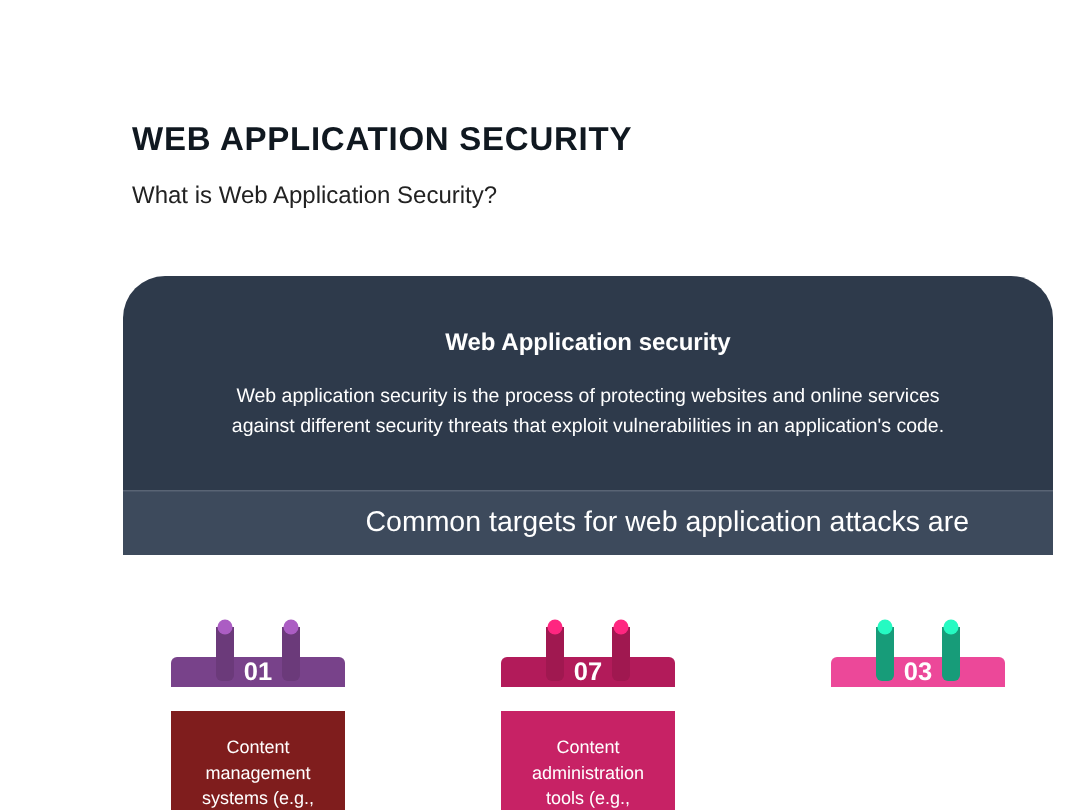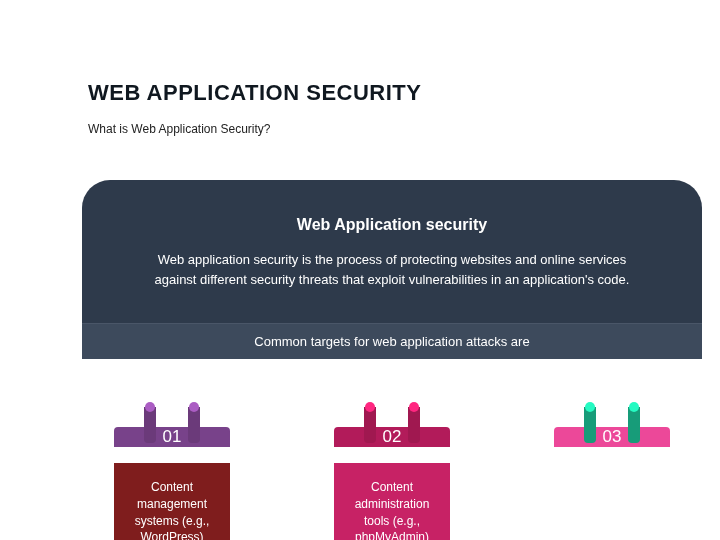--- a/index.html
+++ b/index.html
@@ -1,29 +1,29 @@
 <!DOCTYPE html>
 <html><head>
 <meta charset="utf-8">
 <style>
 *{box-sizing:border-box;margin:16px;padding:0}
 body{width:720px;height:540px;font-family:Arial,sans-serif;background:#fff;position:relative;overflow:hidden}
 .header{padding:16px 24px 8px}
 .title{font-size:22px;font-weight:800;color:#101820;letter-spacing:0.5px}
-.subtitle{font-size:12px;color:#222;margin-top:6px;font-weight:400}
+.subtitle{font-size:16px;color:#222;margin-top:6px;font-weight:400}
 .panel{margin:20px 50px 0;background:#2e3a4b;border-radius:28px 28px 0 0;padding:20px 40px 18px;text-align:center}
 .ptitle{color:#fff;font-size:16px;font-weight:700;margin-bottom:10px}
 .pdesc{color:#fff;font-size:13px;line-height:1.5}
-.subbar{margin:0 50px;background:#3d4a5c;padding:10px 40px;text-align:center;color:#fff;font-size:13px;border-top:1px solid #4a5668}
+.subbar{margin:0 50px;background:#3d4a5c;padding:10px 40px;text-align:right;color:#fff;font-size:19px;border-top:1px solid #4a5668}
 .cards{margin:0 50px;display:flex;justify-content:space-between;gap:40px;position:relative;padding-top:36px}
 .card{flex:1;position:relative}
 .tabs{position:absolute;top:-36px;left:0;right:0;display:flex;justify-content:space-between;padding:0 14px}
 .tab{width:18px;height:36px;border-radius:0 0 4px 4px;position:relative}
 .tab::before{content:"";position:absolute;top:-5px;left:50%;transform:translateX(-50%);width:10px;height:10px;border-radius:50%;background:inherit;filter:brightness(1.6)}
-.num{color:#fff;text-align:center;font-size:17px;font-weight:400;padding:0 0;border-radius:4px 4px 0 0}
+.num{color:#fff;text-align:center;font-size:17px;font-weight:700;padding:0 0;border-radius:4px 4px 0 0}
 .body{color:#fff;text-align:center;font-size:12px;padding:16px 10px;min-height:80px;display:flex;align-items:center;justify-content:center;line-height:1.4}
 .c1 .tab{background:#6b3a7a}.c1 .num{background:#78428a}.c1 .body{background:#7f1d1d}
 .c2 .tab{background:#a01850}.c2 .num{background:#b21b5a}.c2 .body{background:#c72265}
 .c3 .tab{background:#179c79}.c3 .num{background:#ec4899}.c3 .body{background:#2bb893}
 .footer{position:absolute;bottom:0;left:0;right:0;height:12px;background:#3d4a5c}
 </style>
 </head>
 <body>
 
 <div class="header">
@@ -47,21 +47,21 @@
       <div class="tab"></div>
     </div>
     <div class="num">01</div>
     <div class="body">Content management systems (e.g., WordPress)</div>
   </div>
   <div class="card c2">
     <div class="tabs">
       <div class="tab"></div>
       <div class="tab"></div>
     </div>
-    <div class="num">02</div>
+    <div class="num">07</div>
     <div class="body">Content administration tools (e.g., phpMyAdmin)</div>
   </div>
   <div class="card c3">
     <div class="tabs">
       <div class="tab"></div>
       <div class="tab"></div>
     </div>
     <div class="num">03</div>
   </div>
 </div>

